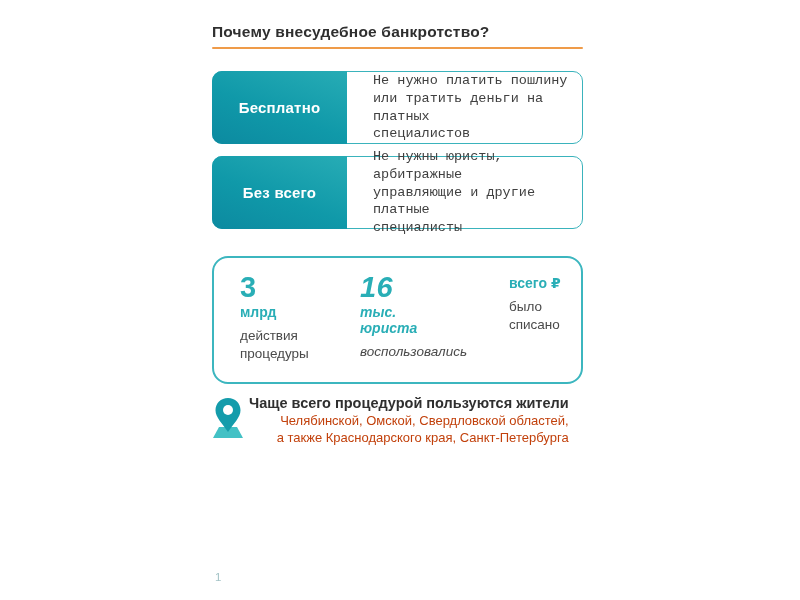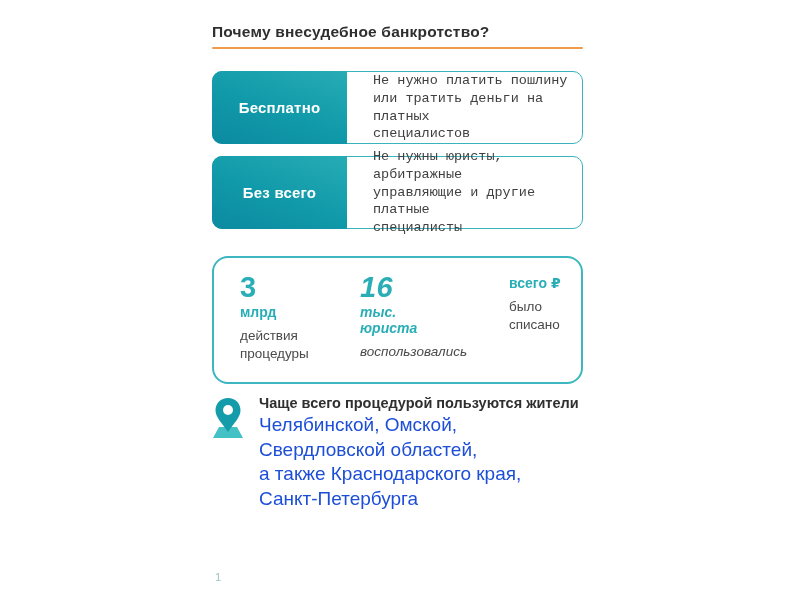--- a/index.html
+++ b/index.html
@@ -96,38 +96,39 @@
   .stat-desc {
     font-size: 13.5px;
     color: #4a4a4a;
     line-height: 1.35;
     margin-top: 7px;
     white-space: pre-line;
   }
   .footnote {
     margin-top: 10px;
     display: flex;
-    gap: 13px;
+    gap: 3px;
     align-items: flex-start;
   }
   .pin-wrap {
     flex: 0 0 34px;
     padding-top: 4px;
   }
   .footnote-heading {
     font-size: 14.5px;
     font-weight: bold;
     color: #2f2f2f;
     line-height: 1.3;
   }
   .footnote-text {
-    font-size: 19px;
-    color: #1d4ed8;
+    font-size: 13px;
+    color: #c2410c;
     line-height: 1.3;
     white-space: pre-line;
+    text-align: right;
   }
   .page-number {
     position: absolute;
     left: 215px;
     top: 571px;
     font-size: 11.5px;
     color: #a3c3c6;
   }
 </style>
 </head>

